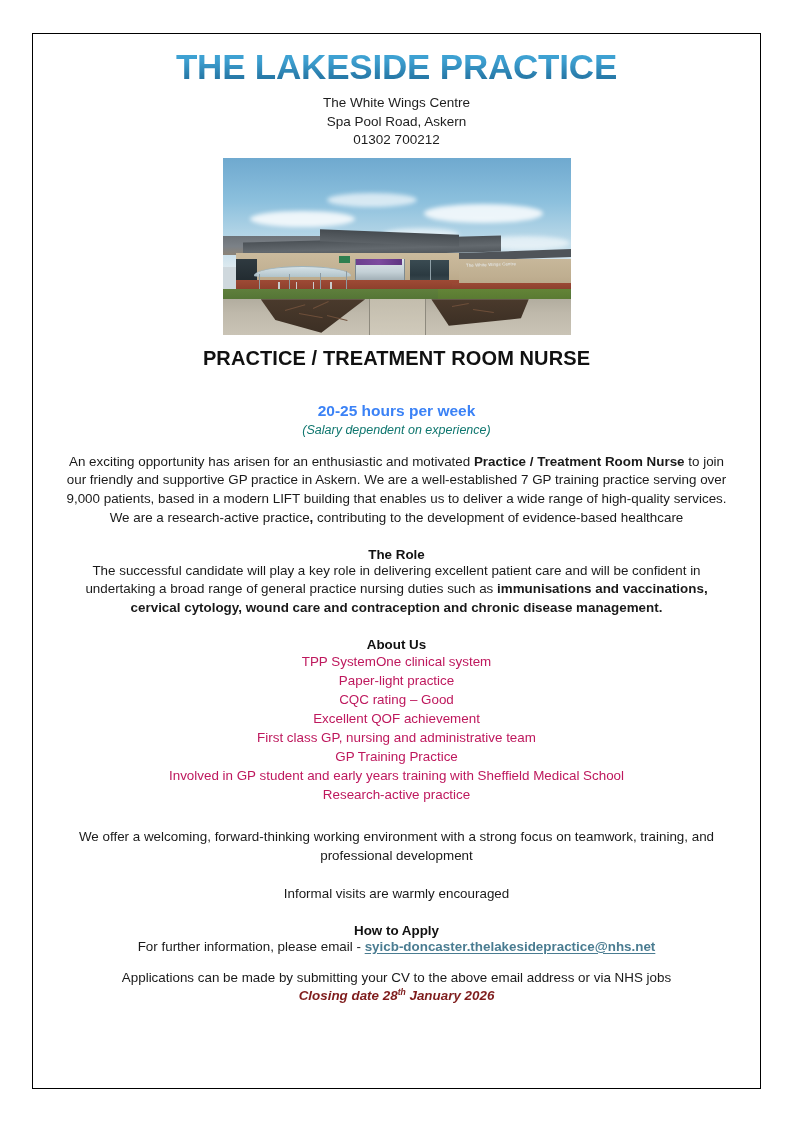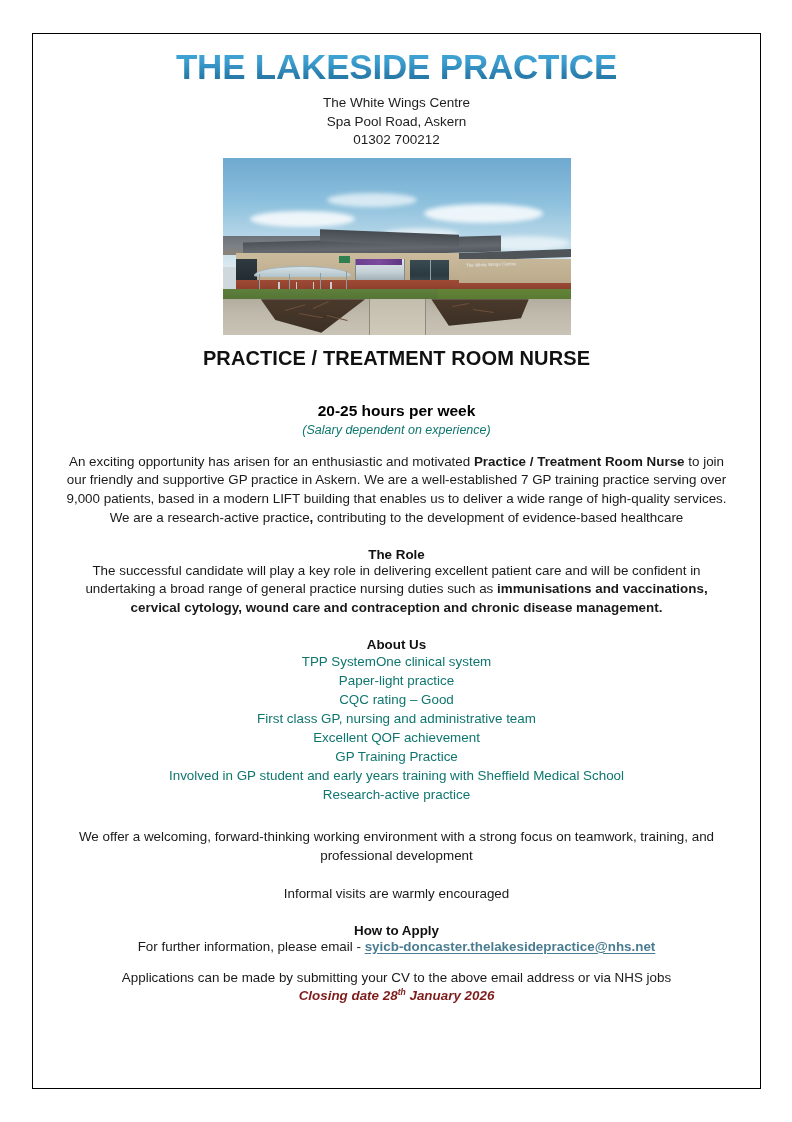--- a/index.html
+++ b/index.html
@@ -250,21 +250,21 @@
     font-size: 20px;
     font-weight: bold;
     letter-spacing: .1px;
     margin: 2px 0 6px 0;
     color: #111111;
   }
   .hours {
     font-size: 15.5px;
     font-weight: bold;
     margin-bottom: 3px;
-    color: #000000;
+    color: #3b82f6;
     margin-top: 32px;
   }
   .salary-note {
     font-size: 12.5px;
     font-style: italic;
     margin-bottom: 16px;
     color: #0f766e;
   }
 
   .para {
@@ -282,21 +282,21 @@
     color: #111111;
     margin: 0;
   }
   .gap-s  { height: 13px; }
   .gap-m  { height: 19px; }
   .gap-l  { height: 24px; }
 
   .list-line {
     font-size: 13.4px;
     line-height: 1.42;
-    color: #0f766e;
+    color: #be185d;
   }
 
   .email-link {
     color: #4a7c91;
     font-weight: bold;
     text-decoration: underline;
     text-underline-offset: 1.5px;
   }
 
   .closing {
@@ -389,22 +389,22 @@
 
     <div class="section-head">The Role</div>
     <p class="para"><span>The successful candidate will play a key role in delivering excellent patient care and will be confident in undertaking a broad range of general practice nursing duties such as </span><b>immunisations and vaccinations, cervical cytology, wound care and contraception and chronic disease management.</b></p>
 
     <div class="gap-m"></div>
 
     <div class="section-head">About Us</div>
     <div class="list-line">TPP SystemOne clinical system</div>
     <div class="list-line">Paper-light practice</div>
     <div class="list-line">CQC rating – Good</div>
+    <div class="list-line">Excellent QOF achievement</div>
     <div class="list-line">First class GP, nursing and administrative team</div>
-    <div class="list-line">Excellent QOF achievement</div>
     <div class="list-line">GP Training Practice</div>
     <div class="list-line">Involved in GP student and early years training with Sheffield Medical School</div>
     <div class="list-line">Research-active practice</div>
 
     <div class="gap-l"></div>
 
     <p class="para">We offer a welcoming, forward-thinking working environment with a strong focus on teamwork, training, and professional development</p>
 
     <div class="gap-m"></div>
 

